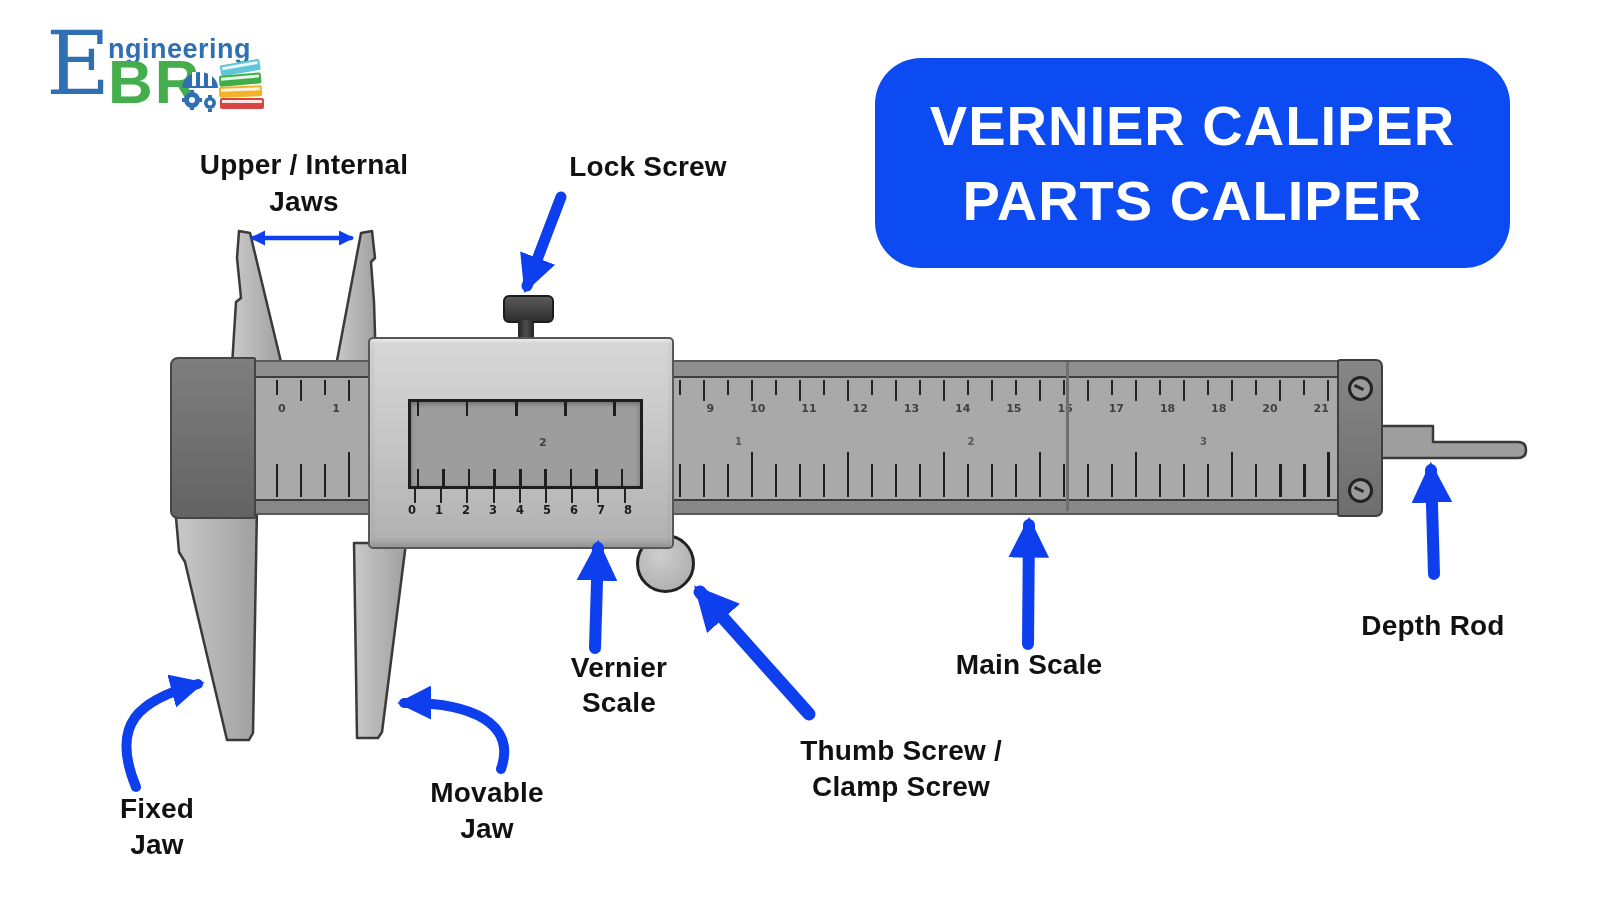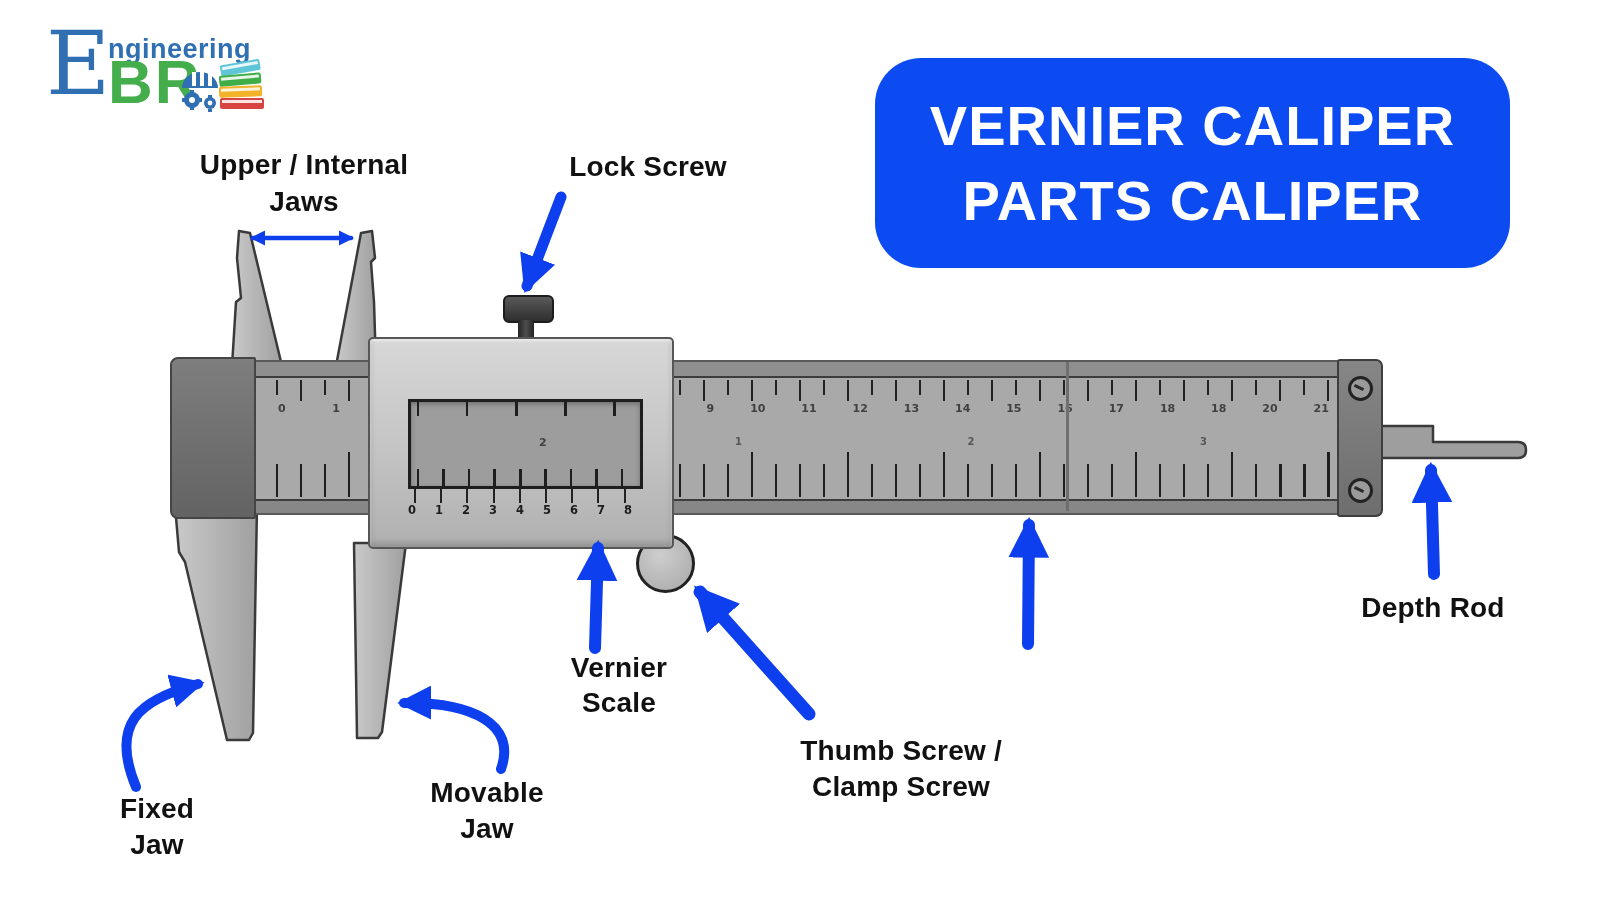--- a/index.html
+++ b/index.html
@@ -84,21 +84,21 @@
 
   
   .lbl{position:absolute;transform:translateX(-50%);text-align:center;font-weight:700;font-size:28px;
       line-height:37px;color:#111;letter-spacing:.2px;white-space:nowrap;z-index:11;}
   .lbl span{display:block;}
   .lbl-upper{left:304px;top:146px;}
   .lbl-lock{left:648px;top:148px;}
   .lbl-vernier{left:619px;top:650px;line-height:35px;}
   .lbl-thumb{left:901px;top:733px;line-height:36px;}
   .lbl-main{left:1029px;top:646px;}
-  .lbl-depth{left:1433px;top:589px;}
+  .lbl-depth{left:1433px;top:607px;}
   .lbl-fixed{left:157px;top:791px;line-height:36px;}
   .lbl-movable{left:487px;top:775px;line-height:36px;text-align:center;}
 
   .shapes-svg{left:0;top:0;z-index:1;}
   .arrows-svg{left:0;top:0;z-index:10;pointer-events:none;}
 </style>
 </head>
 <body>
 
 <div class="canvas">
@@ -239,20 +239,21 @@
   </div>
   <div class="lbl lbl-lock">Lock Screw</div>
   <div class="lbl lbl-vernier">
     <span>Vernier</span>
     <span>Scale</span>
   </div>
   <div class="lbl lbl-thumb">
     <span>Thumb Screw /</span>
     <span>Clamp Screw</span>
   </div>
+  <div class="lbl lbl-main">Main Scale</div>
   <div class="lbl lbl-depth">Depth Rod</div>
   <div class="lbl lbl-fixed">
     <span>Fixed</span>
     <span>Jaw</span>
   </div>
   <div class="lbl lbl-movable">
     <span>Movable</span>
     <span>Jaw</span>
   </div>
 

